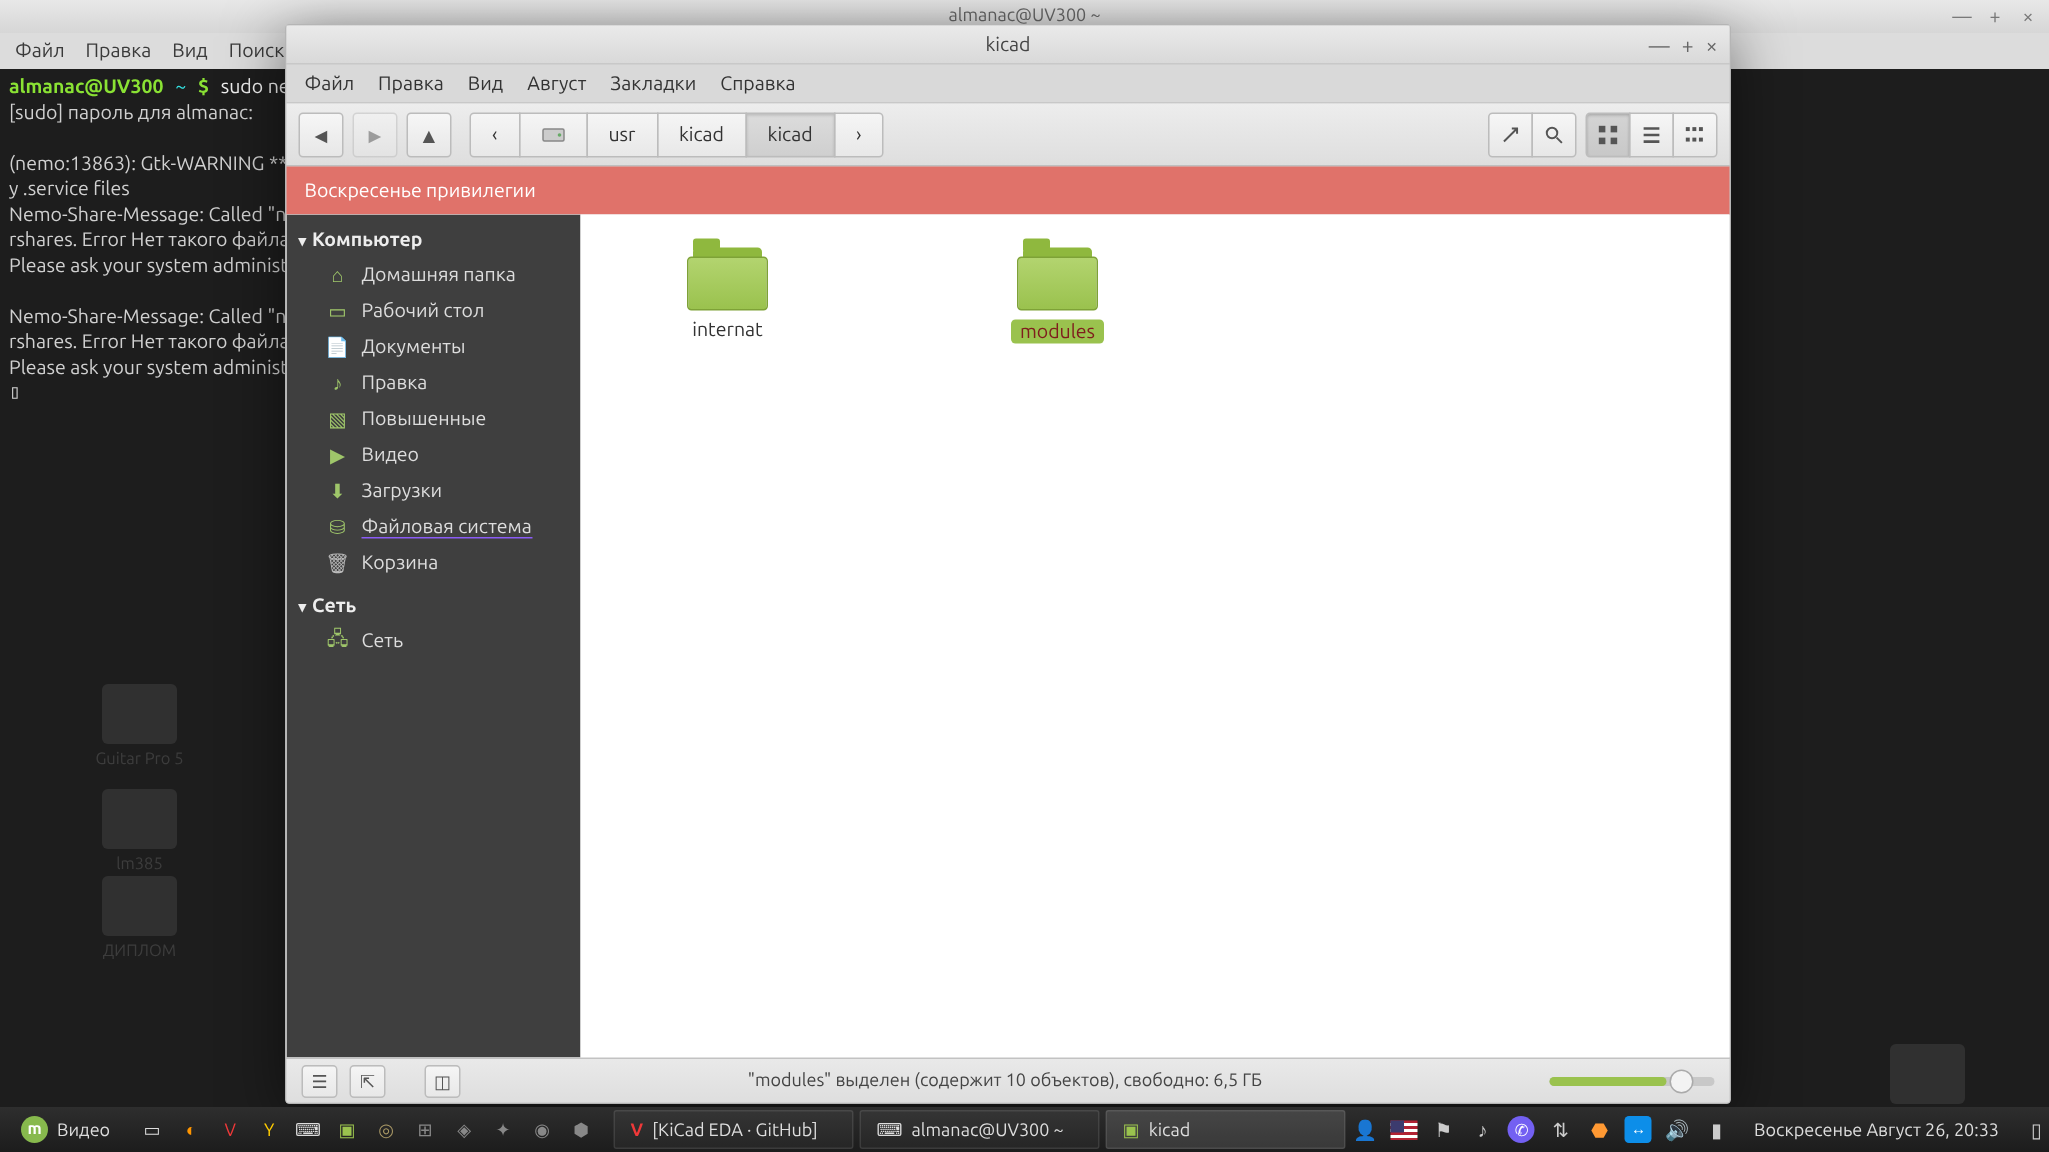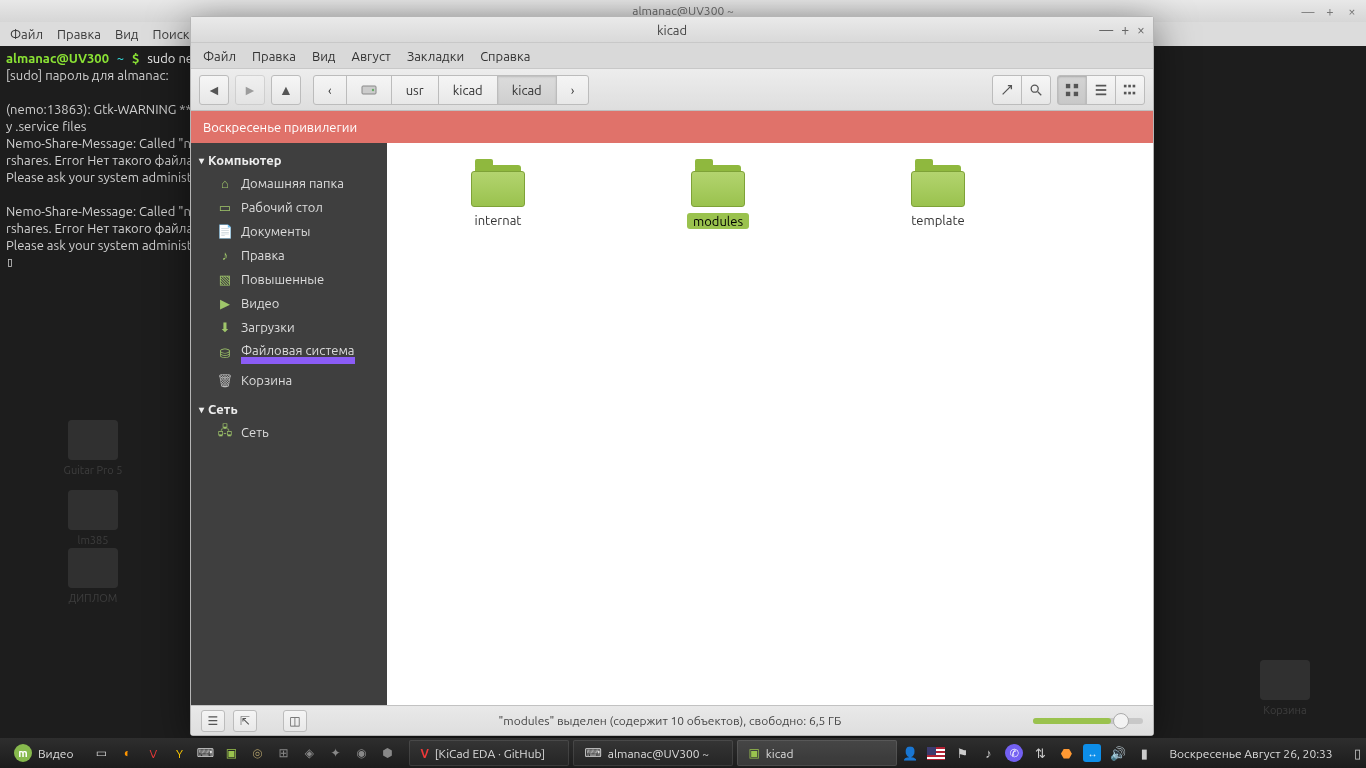--- a/index.html
+++ b/index.html
@@ -10,21 +10,21 @@
 .term-titlebar { height:22px; background:linear-gradient(#e8e8e8,#d6d6d6); text-align:center; font-size:12px; color:#666; line-height:22px; }
 .term-ctrls { position:absolute; right:6px; top:0; display:flex; gap:6px; color:#777; font-size:13px; }
 .term-ctrls span{ width:16px; text-align:center; cursor:default;}
 .term-menu { height:24px; background:#dcdcdc; display:flex; gap:14px; padding:0 10px; font-size:13px; align-items:center; color:#3a3a3a;}
 .term-body { position:absolute; left:0; top:46px; right:0; bottom:0; background:#1d1d1d; color:#d0d0d0; font-family:"DejaVu Sans Mono",monospace; font-size:13px; padding:4px 6px; line-height:16px; white-space:pre; }
 .term-body .prompt { color:#8ae234; font-weight:bold;}
 .term-body .path { color:#34e2e2;}
 .term-body .cmd { color:#eee;}
 
 
-.desk-icon{position:absolute;width:90px;text-align:center;color:#999;font-size:11px;opacity:.25;}
+.desk-icon{position:absolute;width:90px;text-align:center;color:#999;font-size:11px;opacity:.25;margin-top:36px;}
 .desk-icon .di-box{width:50px;height:40px;margin:0 auto 4px;background:#6b6b6b;border-radius:4px;}
 
 
 .fm { position:absolute; left:190px; top:16px; width:964px; height:720px; background:#d9d9d9; border:1px solid #b5b5b5; border-radius:3px; box-shadow:0 8px 40px rgba(0,0,0,.5); display:flex; flex-direction:column; }
 .fm-titlebar { height:26px; background:linear-gradient(#eaeaea,#d9d9d9); text-align:center; font-size:13px; color:#444; line-height:26px; position:relative; border-bottom:1px solid #c8c8c8;}
 .fm-wctrls { position:absolute; right:8px; top:0; display:flex; gap:8px; color:#666; font-size:14px;}
 .fm-wctrls span{cursor:default;}
 .fm-menu { height:26px; background:#d9d9d9; display:flex; gap:16px; padding:0 12px; align-items:center; font-size:13px; color:#333; border-bottom:1px solid #c8c8c8;}
 .fm-toolbar { height:42px; background:linear-gradient(#ededed,#dedede); border-bottom:1px solid #bfbfbf; display:flex; align-items:center; padding:0 8px; gap:6px;}
 .tbtn { width:30px; height:30px; border:1px solid #bcbcbc; background:linear-gradient(#f6f6f6,#e7e7e7); border-radius:3px; display:flex; align-items:center; justify-content:center; color:#555; font-size:14px;}
@@ -42,31 +42,31 @@
 .tool-right .grp .tbtn.active{background:linear-gradient(#d4d4d4,#c8c8c8);box-shadow:inset 0 1px 2px rgba(0,0,0,.2);}
 
 .alertbar { height:32px; background:#e0726a; color:#fff; font-size:13px; display:flex; align-items:center; padding:0 12px; }
 
 .fm-main { flex:1; display:flex; background:#fff; overflow:hidden;}
 .sidebar { width:196px; background:#3f3f3f; color:#ddd; font-size:13px; padding:6px 0; overflow:auto;}
 .side-head { display:flex; align-items:center; gap:4px; padding:4px 8px; font-weight:bold; color:#eee;}
 .side-head .tri{font-size:10px;}
 .side-item { display:flex; align-items:center; gap:8px; padding:4px 8px 4px 26px; cursor:default;}
 .side-item .ic{width:16px;height:16px;display:inline-flex;align-items:center;justify-content:center;color:#9fc66a;}
-.side-item.sel span.lbl{ border-bottom:7px solid #8b5cf6; }
+.side-item.sel span.lbl{ border-bottom:1px solid #8b5cf6; }
 .side-item .ic.trash{color:#bbb;}
 
-.content { flex:1; background:#fff; position:relative; padding:20px 30px;margin-left:31px; }
+.content { flex:1; background:#fff; position:relative; padding:20px 48px; }
 .icons-row{ display:flex; gap:120px; }
 .fitem{ width:100px; text-align:center; font-size:13px; color:#333;}
 .fitem .ficon{ width:54px; height:44px; margin:0 auto 6px; position:relative;}
 .fitem .ficon .fback{position:absolute;left:4px;top:2px;width:46px;height:34px;background:#8fb83e;border-radius:3px;}
 .fitem .ficon .ftab{position:absolute;left:4px;top:-4px;width:18px;height:8px;background:#8fb83e;border-radius:2px 2px 0 0;}
 .fitem .ficon .ffront{position:absolute;left:0;top:8px;width:54px;height:36px;background:linear-gradient(#b3d46f,#9ac24e);border-radius:3px;border:1px solid #7ea237;}
-.fitem.sel .flabel{ background:#9ac24e; color:#000000; border-radius:3px; padding:1px 6px; display:inline-block;text-align:center;}
+.fitem.sel .flabel{ background:#9ac24e; color:#7f1d1d; border-radius:3px; padding:1px 6px; display:inline-block;text-align:center;}
 
 .fm-status { height:30px; background:linear-gradient(#e9e9e9,#dedede); border-top:1px solid #c2c2c2; display:flex; align-items:center; padding:0 10px; font-size:12px; color:#444; gap:8px;}
 .fm-status .sbtn{width:24px;height:22px;border:1px solid #bcbcbc;background:linear-gradient(#f5f5f5,#e8e8e8);border-radius:3px;display:flex;align-items:center;justify-content:center;font-size:12px;color:#555;}
 .fm-status .stext{flex:1;text-align:center;}
 .zoom{width:110px;height:6px;background:#c8c8c8;border-radius:3px;position:relative;}
 .zoom .zknob{position:absolute;right:14px;top:-5px;width:16px;height:16px;border-radius:50%;background:#f3f3f3;border:1px solid #aaa;}
 .zoom .zfill{position:absolute;left:0;top:0;height:6px;width:78px;background:#9ac24e;border-radius:3px;}
 
 
 .taskbar{position:absolute;left:0;bottom:0;width:1366px;height:30px;background:linear-gradient(#2e2e2e,#1c1c1c);display:flex;align-items:center;color:#ddd;font-size:12px;padding:0 6px;gap:4px;}
@@ -261,25 +261,20 @@
         <div class="fitem"><div class="ficon">
               <div class="fback"></div>
               <div class="ftab"></div>
               <div class="ffront"></div>
             </div><span class="flabel">internat</span></div>
         <div class="fitem sel"><div class="ficon">
               <div class="fback"></div>
               <div class="ftab"></div>
               <div class="ffront"></div>
             </div><span class="flabel">modules</span></div>
-        <div class="fitem"><div class="ficon">
-              <div class="fback"></div>
-              <div class="ftab"></div>
-              <div class="ffront"></div>
-            </div><span class="flabel">template</span></div>
       </div>
     </div>
   </div>
   <div class="fm-status">
     <div class="sbtn">☰</div>
     <div class="sbtn">⇱</div>
     <div style="width:10px"></div>
     <div class="sbtn">◫</div>
     <div class="stext">"modules" выделен (содержит 10 объектов), свободно: 6,5 ГБ</div>
     <div class="zoom">

